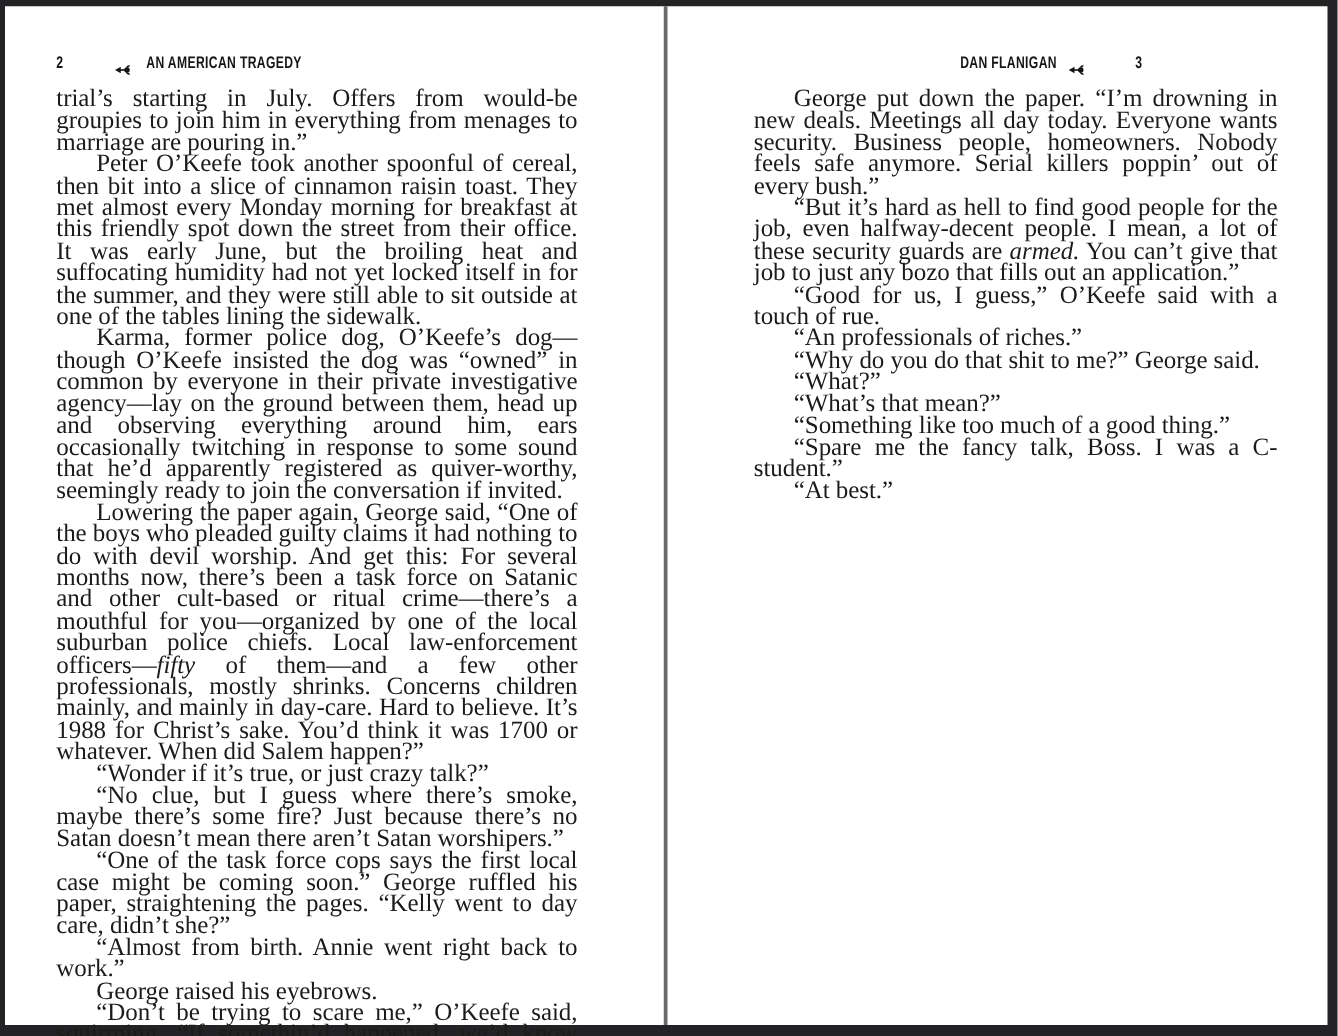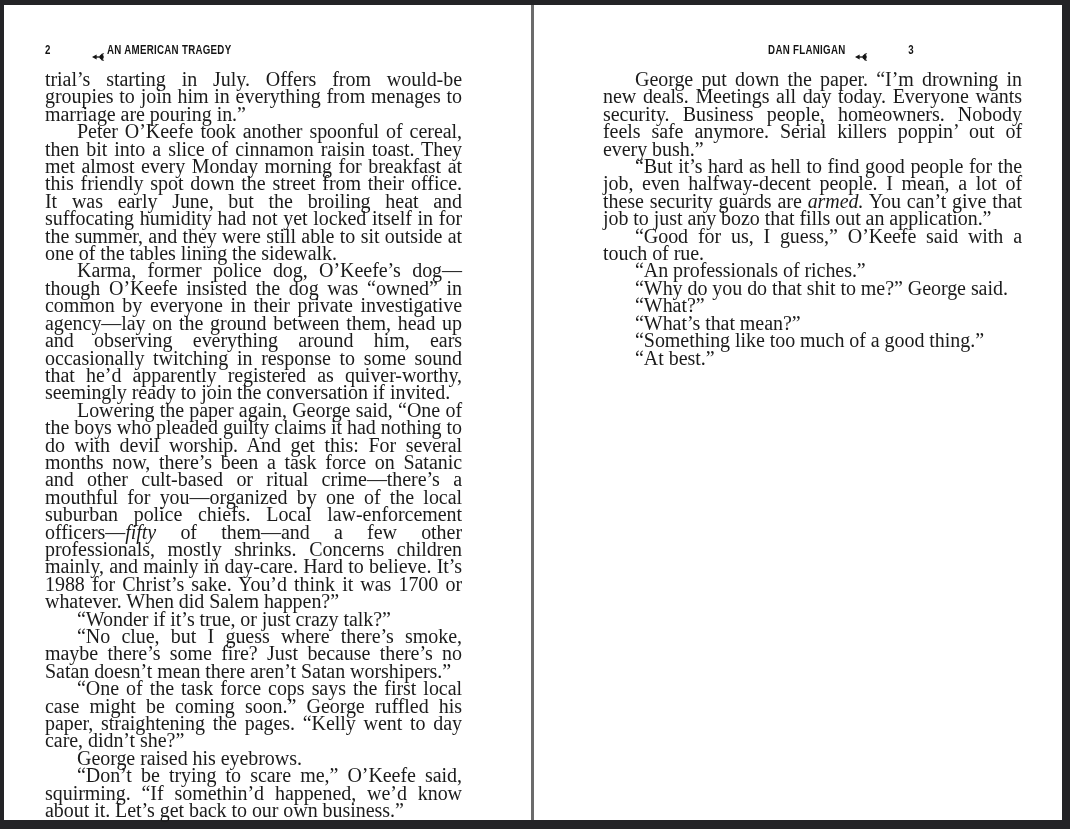--- a/index.html
+++ b/index.html
@@ -89,31 +89,32 @@
     </div>
     <span class="ornament" style="left:88px;">
       <svg width="13" height="10" viewBox="0 0 13 10" aria-hidden="true">
         <path d="M0 5 L4.6 2.4 L4.6 7.6 Z" fill="#141414"></path>
         <rect x="3.6" y="4.35" width="5.4" height="1.3" fill="#141414"></rect>
         <circle cx="9.6" cy="5" r="2.2" fill="#141414"></circle>
         <path d="M8.6 3.1 Q9.9 0.7 12.2 1.4 Q11 3.4 8.6 3.1 Z" fill="#141414"></path>
         <path d="M8.6 6.9 Q9.9 9.3 12.2 8.6 Q11 6.6 8.6 6.9 Z" fill="#141414"></path>
       </svg>
     </span>
-    <div class="head-el origin-left" style="left:103px;">
+    <div class="head-el origin-left" style="left:113px;">
       <span class="condense">AN AMERICAN TRAGEDY</span>
     </div>
     <div class="page-body" id="left-page-body">
         <p class=""><span>trial’s starting in July. Offers from would-be groupies to join him in everything from menages to marriage are pouring in.”</span></p>
         <p class="indent"><span>Peter O’Keefe took another spoonful of cereal, then bit into a slice of cinnamon raisin toast. They met almost every Monday morning for breakfast at this friendly spot down the street from their office. It was early June, but the broiling heat and suffocating humidity had not yet locked itself in for the summer, and they were still able to sit outside at one of the tables lining the sidewalk.</span></p>
         <p class="indent"><span>Karma, former police dog, O’Keefe’s dog—though O’Keefe insisted the dog was “owned” in common by everyone in their private investigative agency—lay on the ground between them, head up and observing everything around him, ears occasionally twitching in response to some sound that he’d apparently registered as quiver-worthy, seemingly ready to join the conversation if invited.</span></p>
         <p class="indent"><span>Lowering the paper again, George said, “One of the boys who pleaded guilty claims it had nothing to do with devil worship. And get this: For several months now, there’s been a task force on Satanic and other cult-based or ritual crime—there’s a mouthful for you—organized by one of the local suburban police chiefs. Local law-enforcement officers—</span><em>fifty</em><span> of them—and a few other professionals, mostly shrinks. Concerns children mainly, and mainly in day-care. Hard to believe. It’s 1988 for Christ’s sake. You’d think it was 1700 or whatever. When did Salem happen?”</span></p>
         <p class="indent"><span>“Wonder if it’s true, or just crazy talk?”</span></p>
         <p class="indent"><span>“No clue, but I guess where there’s smoke, maybe there’s some fire? Just because there’s no Satan doesn’t mean there aren’t Satan worshipers.”</span></p>
         <p class="indent"><span>“One of the task force cops says the first local case might be coming soon.” George ruffled his paper, straightening the pages. “Kelly went to day care, didn’t she?”</span></p>
+        <p class="indent"><span>“Almost from birth. Annie went right back to work.”</span></p>
         <p class="indent"><span>George raised his eyebrows.</span></p>
         <p class="indent"><span>“Don’t be trying to scare me,” O’Keefe said, squirming. “If somethin’d happened, we’d know about it. Let’s get back to our own business.”</span></p>
       </div>
   </div>
 
   <div class="page-divider"></div>
 
   <div class="page page-right">
     <div class="head-el origin-right" style="right:108px;">
       <span class="condense">DAN FLANIGAN</span>
@@ -132,17 +133,18 @@
     </div>
     <div class="page-body" id="right-page-body">
         <p class="indent"><span>George put down the paper. “I’m drowning in new deals. Meetings all day today. Everyone wants security. Business people, homeowners. Nobody feels safe anymore. Serial killers poppin’ out of every bush.”</span></p>
         <p class="indent"><span>“But it’s hard as hell to find good people for the job, even halfway-decent people. I mean, a lot of these security guards are </span><em>armed.</em><span> You can’t give that job to just any bozo that fills out an application.”</span></p>
         <p class="indent"><span>“Good for us, I guess,” O’Keefe said with a touch of rue.</span></p>
         <p class="indent"><span>“An professionals of riches.”</span></p>
         <p class="indent"><span>“Why do you do that shit to me?” George said.</span></p>
         <p class="indent"><span>“What?”</span></p>
         <p class="indent"><span>“What’s that mean?”</span></p>
         <p class="indent"><span>“Something like too much of a good thing.”</span></p>
+        <p class="indent"><span>“Spare me the fancy talk, Boss. I was a C-student.”</span></p>
         <p class="indent"><span>“At best.”</span></p>
       </div>
   </div>
 
 </div>
 
 </body></html>

